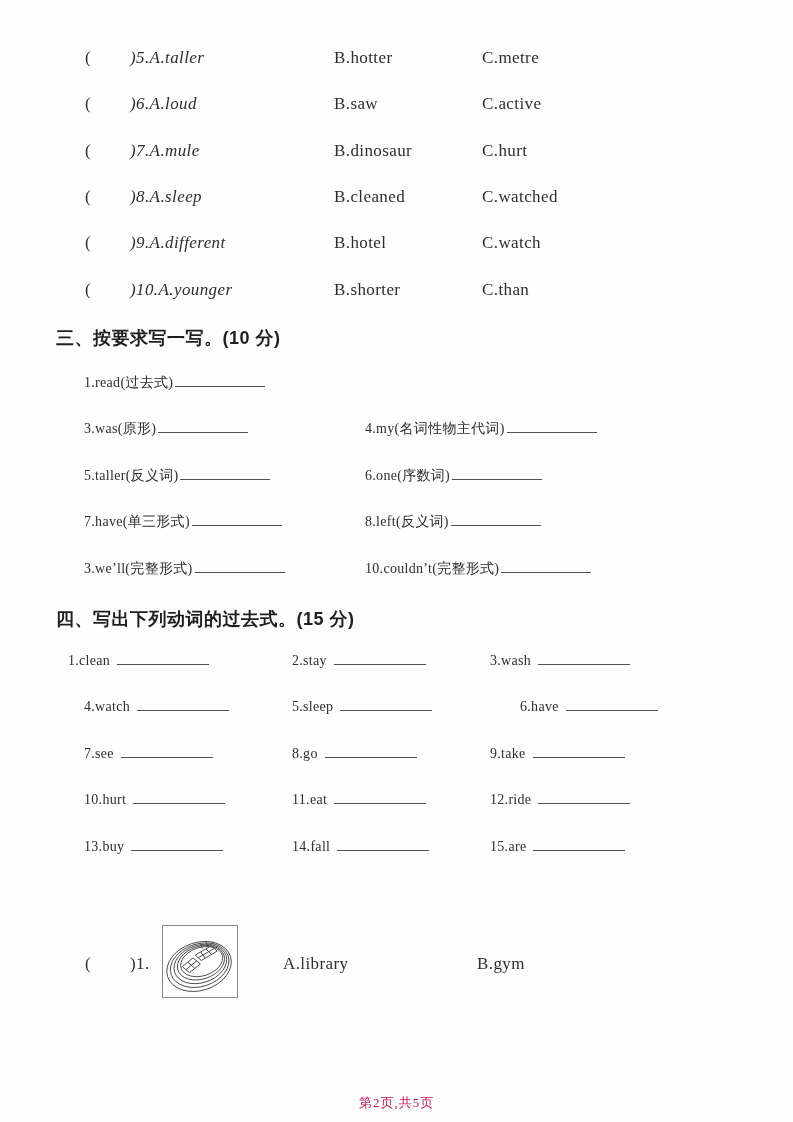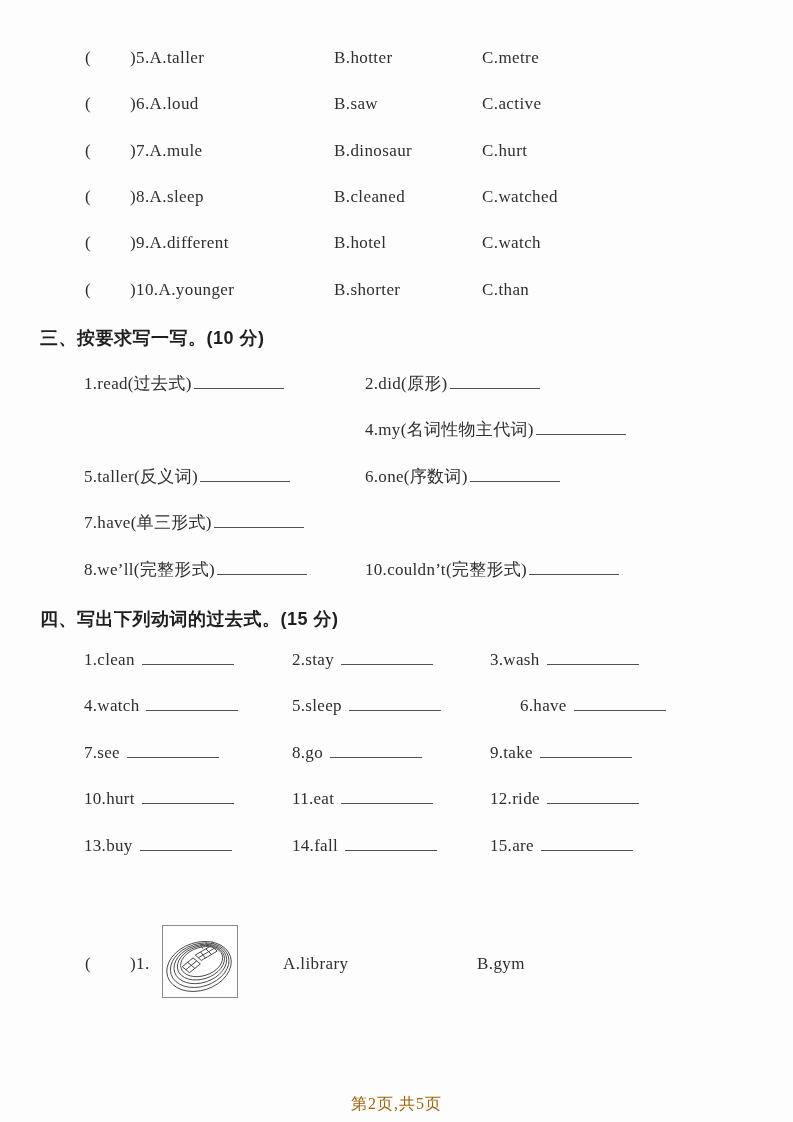--- a/index.html
+++ b/index.html
@@ -7,51 +7,51 @@
     position:relative;
     width:793px;height:1122px;
     background:#fdfdfd;
     color:#2e2e2e;
     font-family:"Liberation Serif","DejaVu Serif",serif;
     overflow:hidden;
   }
   
   .mc-row{position:absolute;left:0;width:793px;height:24px;font-size:17px;letter-spacing:.4px;}
   .mc-paren{position:absolute;left:85px;}
-  .mc-a{position:absolute;left:130px;}
+  .mc-a{position:absolute;left:130px;font-style:italic;}
   .mc-b{position:absolute;left:334px;}
   .mc-c{position:absolute;left:482px;}
   
   .sec-heading{
-    position:absolute;left:40px;
+    position:absolute;left:56px;
     font-family:"Liberation Sans","DejaVu Sans",sans-serif;
     font-weight:700;font-size:18px;color:#1f1f1f;
     letter-spacing:.5px;white-space:nowrap;
   }
   
-  .fill-item{position:absolute;font-size:17px;letter-spacing:.3px;white-space:nowrap;text-align:center;}
+  .fill-item{position:absolute;font-size:14px;letter-spacing:.3px;white-space:nowrap;text-align:center;}
   .blank{
     display:inline-block;height:14px;
     border-bottom:1.4px solid #4f4f4f;
     vertical-align:baseline;
   }
   .w90{width:90px;margin-left:2px;}
   .w92{width:92px;margin-left:7px;}
   
   .s5-text{position:absolute;font-size:17px;letter-spacing:.4px;}
   .pic-box{
     position:absolute;left:162px;top:925px;
     width:76px;height:73px;
     background:#ffffff;border:1px solid #8a8a8a;
     box-sizing:border-box;
   }
   
   .footer{
     position:absolute;left:0;top:1094px;width:793px;
-    text-align:center;font-size:16px;color:#a16207;letter-spacing:1px;
+    text-align:center;font-size:13px;color:#be185d;letter-spacing:1px;
   }
 </style>
 </head>
 <body>
 
 <div class="page">
 
   <div class="mc-row" style="top:48px">
     <span class="mc-paren">(</span>
     <span class="mc-a">)5.A.taller</span>
@@ -85,31 +85,32 @@
   <div class="mc-row" style="top:280px">
     <span class="mc-paren">(</span>
     <span class="mc-a">)10.A.younger</span>
     <span class="mc-b">B.shorter</span>
     <span class="mc-c">C.than</span>
   </div>
 
   <div class="sec-heading" style="top:326px">三、按要求写一写。(10 分)</div>
 
   <div class="fill-item" style="top:372px;left:84px"><span>1.read(过去式)</span><span class="blank w90"></span></div>
-  <div class="fill-item" style="top:372px;left:365px"><span>2.did(原形)</span><span class="blank w90"></span></div>
+  <div class="fill-item" style="top:418px;left:84px"><span>3.was(原形)</span><span class="blank w90"></span></div>
   <div class="fill-item" style="top:418px;left:365px"><span>4.my(名词性物主代词)</span><span class="blank w90"></span></div>
   <div class="fill-item" style="top:465px;left:84px"><span>5.taller(反义词)</span><span class="blank w90"></span></div>
   <div class="fill-item" style="top:465px;left:365px"><span>6.one(序数词)</span><span class="blank w90"></span></div>
   <div class="fill-item" style="top:511px;left:84px"><span>7.have(单三形式)</span><span class="blank w90"></span></div>
-  <div class="fill-item" style="top:558px;left:84px"><span>8.we’ll(完整形式)</span><span class="blank w90"></span></div>
+  <div class="fill-item" style="top:511px;left:365px"><span>8.left(反义词)</span><span class="blank w90"></span></div>
+  <div class="fill-item" style="top:558px;left:84px"><span>3.we’ll(完整形式)</span><span class="blank w90"></span></div>
   <div class="fill-item" style="top:558px;left:365px"><span>10.couldn’t(完整形式)</span><span class="blank w90"></span></div>
 
   <div class="sec-heading" style="top:607px">四、写出下列动词的过去式。(15 分)</div>
 
-  <div class="fill-item" style="top:650px;left:84px"><span>1.clean</span><span class="blank w92"></span></div>
+  <div class="fill-item" style="top:650px;left:68px"><span>1.clean</span><span class="blank w92"></span></div>
   <div class="fill-item" style="top:650px;left:292px"><span>2.stay</span><span class="blank w92"></span></div>
   <div class="fill-item" style="top:650px;left:490px"><span>3.wash</span><span class="blank w92"></span></div>
   <div class="fill-item" style="top:696px;left:84px"><span>4.watch</span><span class="blank w92"></span></div>
   <div class="fill-item" style="top:696px;left:292px"><span>5.sleep</span><span class="blank w92"></span></div>
   <div class="fill-item" style="top:696px;left:520px"><span>6.have</span><span class="blank w92"></span></div>
   <div class="fill-item" style="top:743px;left:84px"><span>7.see</span><span class="blank w92"></span></div>
   <div class="fill-item" style="top:743px;left:292px"><span>8.go</span><span class="blank w92"></span></div>
   <div class="fill-item" style="top:743px;left:490px"><span>9.take</span><span class="blank w92"></span></div>
   <div class="fill-item" style="top:789px;left:84px"><span>10.hurt</span><span class="blank w92"></span></div>
   <div class="fill-item" style="top:789px;left:292px"><span>11.eat</span><span class="blank w92"></span></div>

